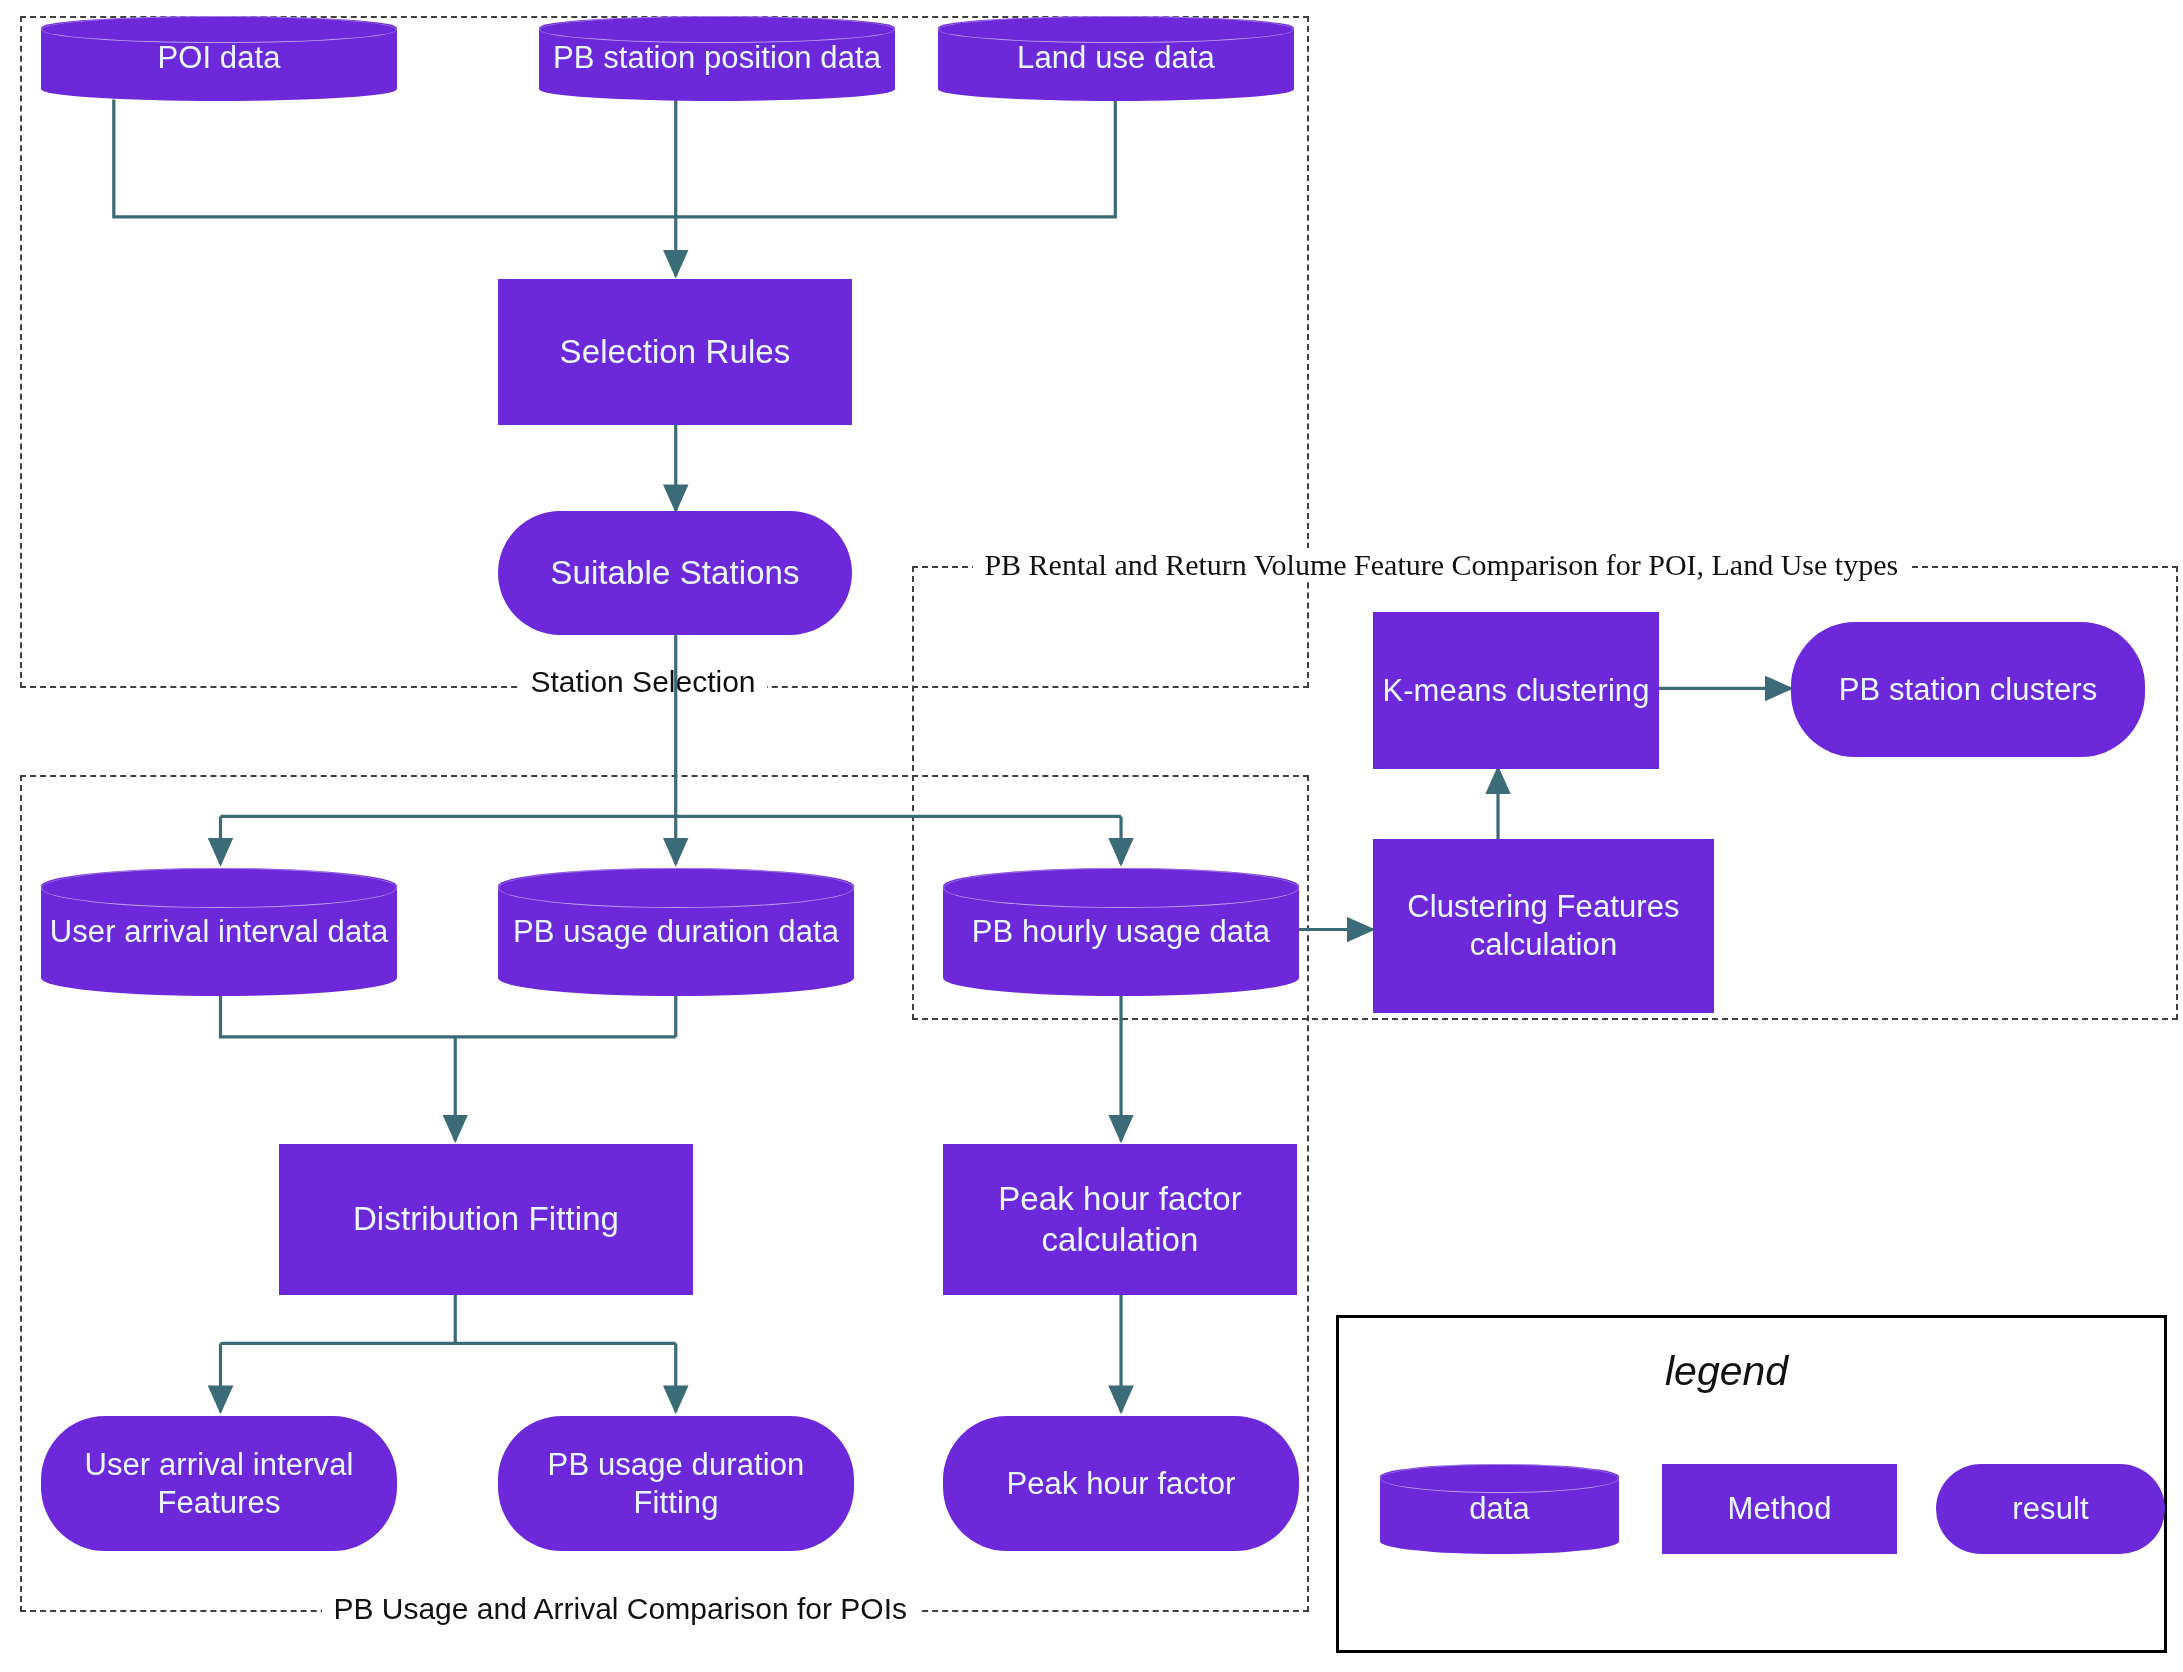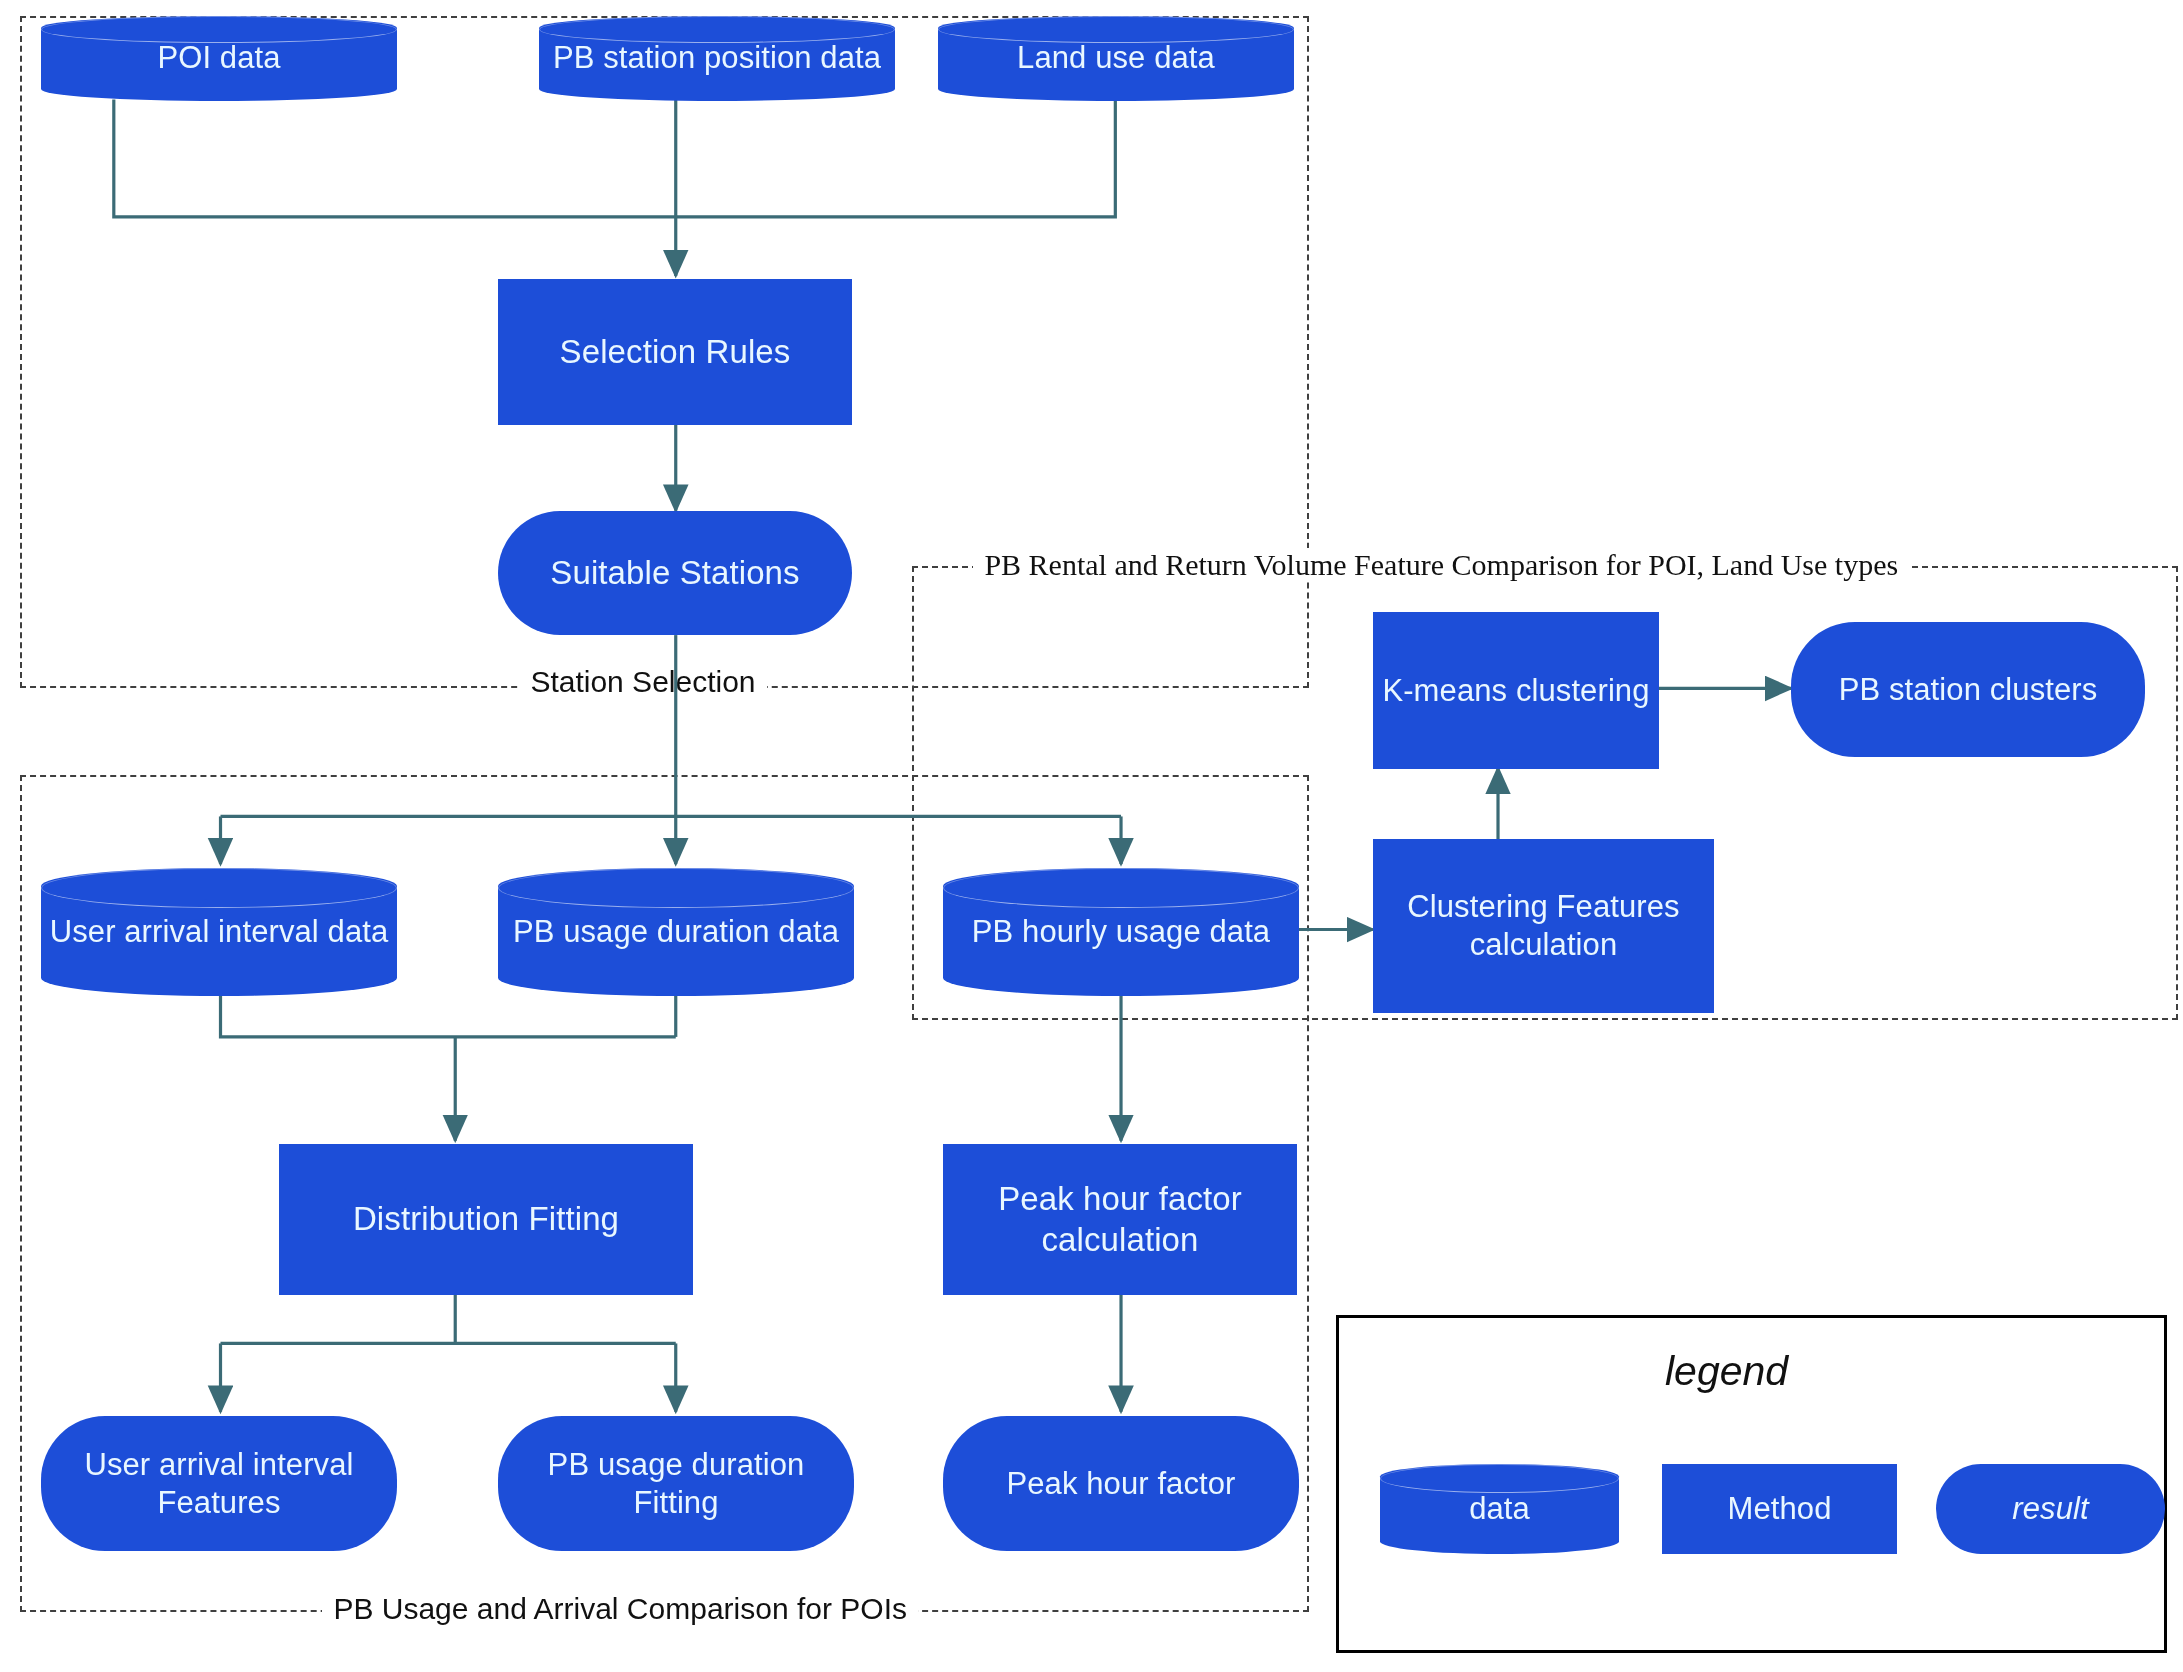--- a/index.html
+++ b/index.html
@@ -1,21 +1,21 @@
 <!DOCTYPE html>
 <html style="font-size:11.4px"><head>
 <meta charset="utf-8">
 <style>
   html,body{margin:0;padding:0;background:#ffffff;}
   body{font-family:"Liberation Sans", sans-serif;}
   #stage{position:relative;width:2183px;height:1672px;background:#ffffff;overflow:hidden;}
   svg.layer{position:absolute;left:0;top:0;width:2183px;height:1672px;}
 
   .node{position:absolute;display:flex;align-items:center;justify-content:center;
-        text-align:center;color:#e9f7ff;background:#1d4ed8;box-sizing:border-box;
+        text-align:center;color:#e9f7ff;background:#6d28d9;box-sizing:border-box;
         line-height:1.22;letter-spacing:0.1px;}
   .node span{display:block;padding:0 7.1px;}
 
   
   .shape-rect{border-radius:0;}
   
   .shape-round{border-radius:64px;}
   
   .shape-cyl{border-radius:50% 50% 50% 50% / 14% 14% 14% 14%;}
   .cyl-lip{position:absolute;left:0;right:0;top:0;height:30%;
@@ -167,18 +167,18 @@
 
   <div class="node shape-cyl" style="left:1380px;top:1464px;width:239px;height:90px;font-size:31px;">
     <div class="cyl-lip"></div>
     <span>data</span>
   </div>
 
   <div class="node shape-rect" style="left:1662px;top:1464px;width:235px;height:90px;font-size:31px;">
     <span>Method</span>
   </div>
 
-  <div class="node shape-round" style="left:1936px;top:1464px;width:229px;height:90px;font-size:31px;font-style:italic;">
+  <div class="node shape-round" style="left:1936px;top:1464px;width:229px;height:90px;font-size:31px;">
     <span>result</span>
   </div>
 
 </div>
 
 
 </body></html>

